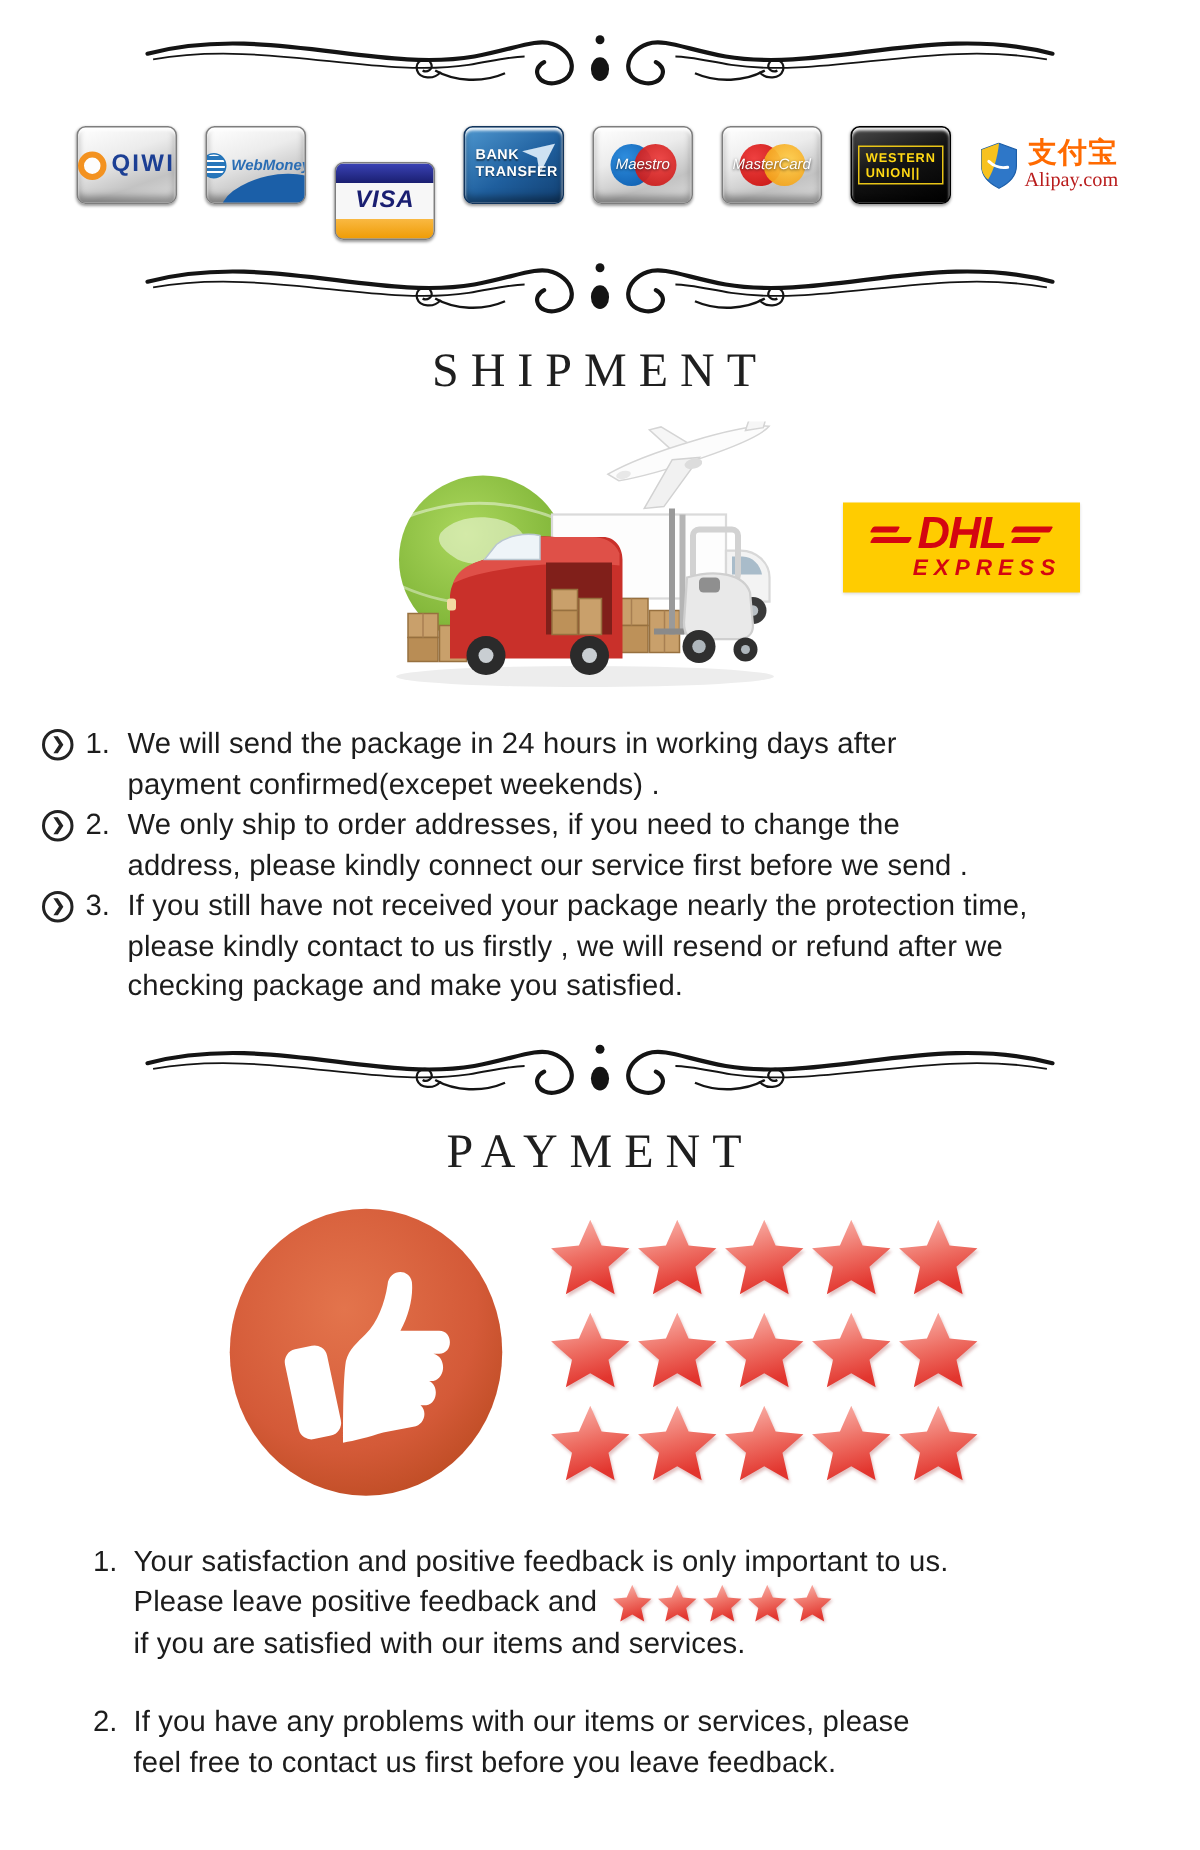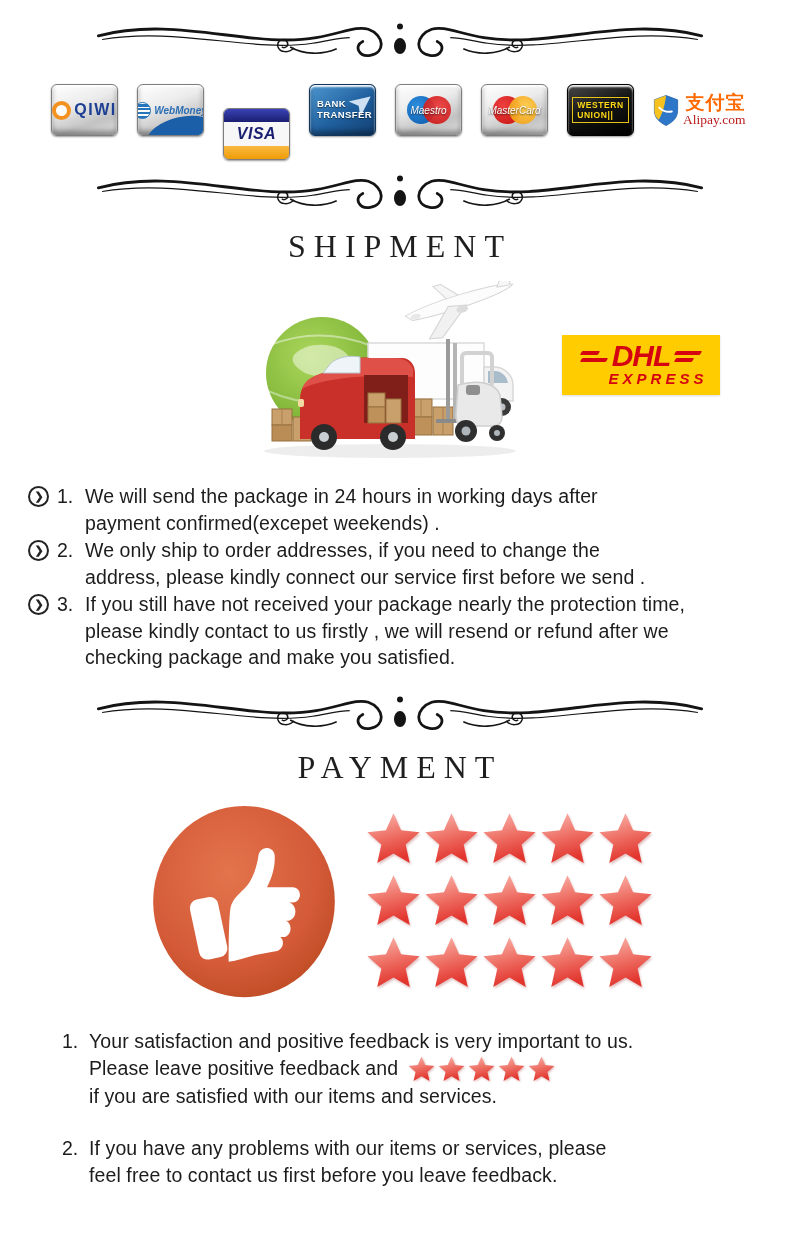--- a/index.html
+++ b/index.html
@@ -400,21 +400,21 @@
         <svg viewBox="0 0 24 24">
           <use href="#star-shape"></use>
         </svg>
       </div>
   </div>
 
   <div class="fb-notes">
     <div class="fb-note">
       <span class="note-num">1.</span>
       <div class="fb-lines">
-        <div>Your satisfaction and positive feedback is very important to us.</div>
+        <div>Your satisfaction and positive feedback is only important to us.</div>
         <div class="fb-line2">
           <span>Please leave positive feedback and</span>
           <span class="inline-stars">
               <svg viewBox="0 0 24 24">
                 <use href="#star-shape"></use>
               </svg>
               <svg viewBox="0 0 24 24">
                 <use href="#star-shape"></use>
               </svg>
               <svg viewBox="0 0 24 24">

